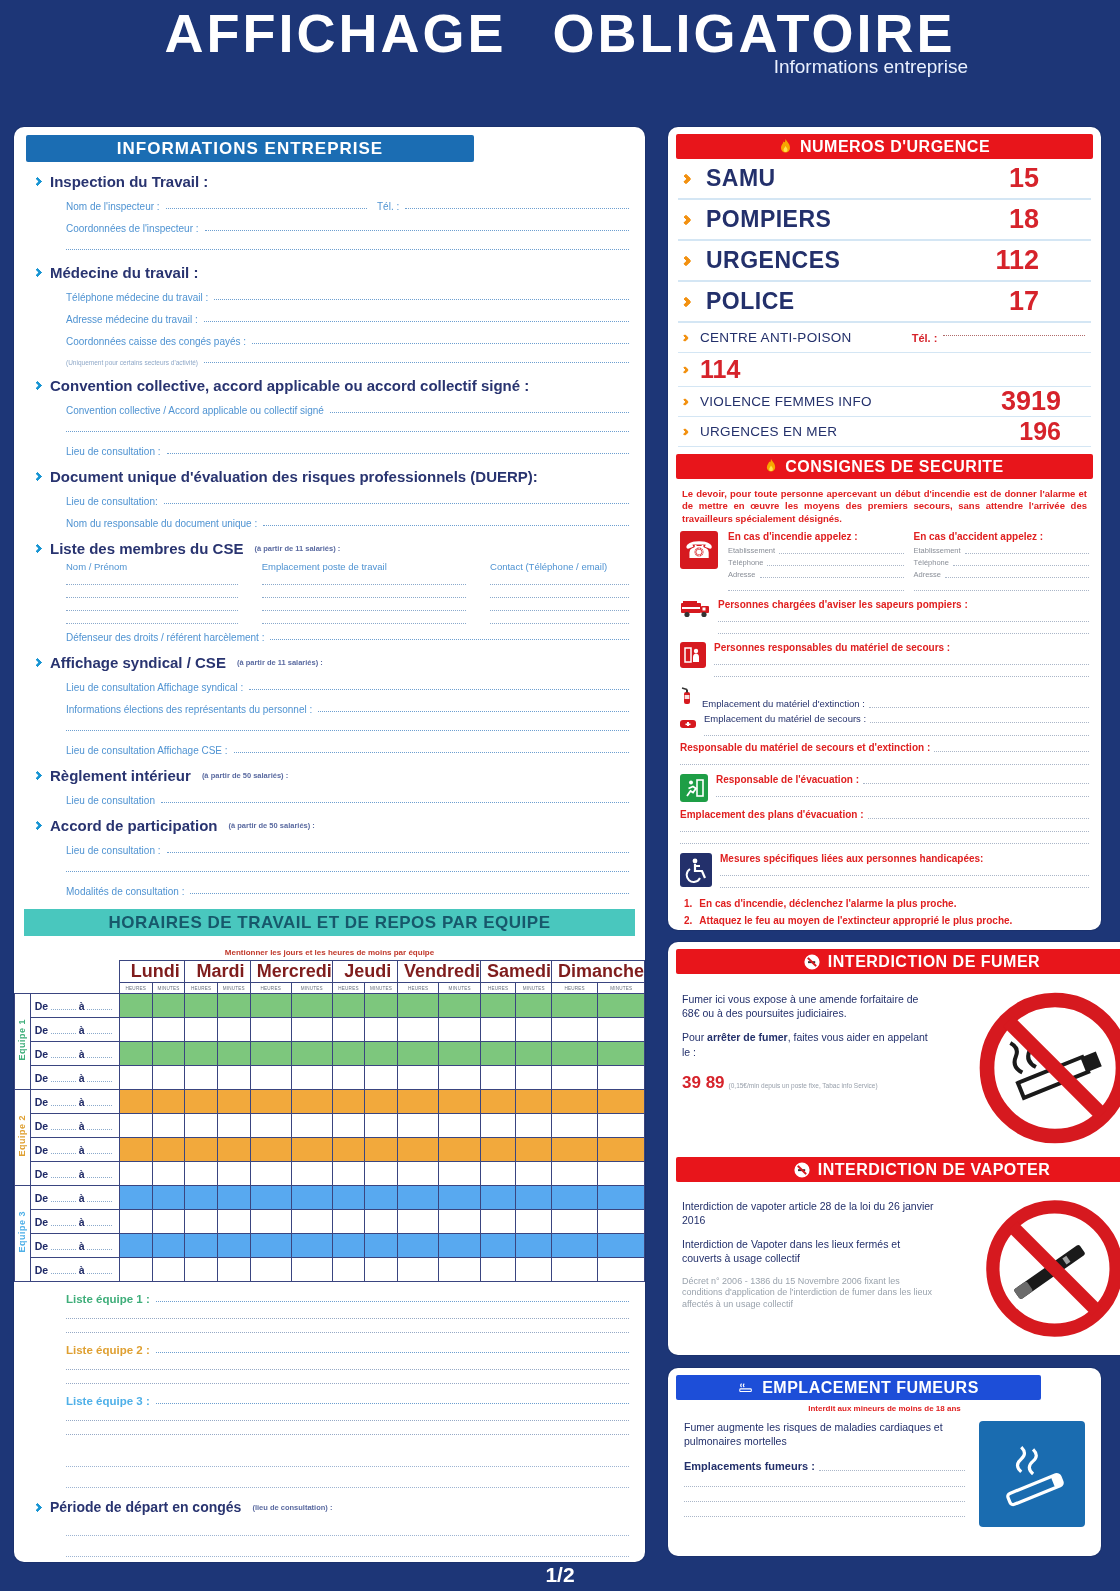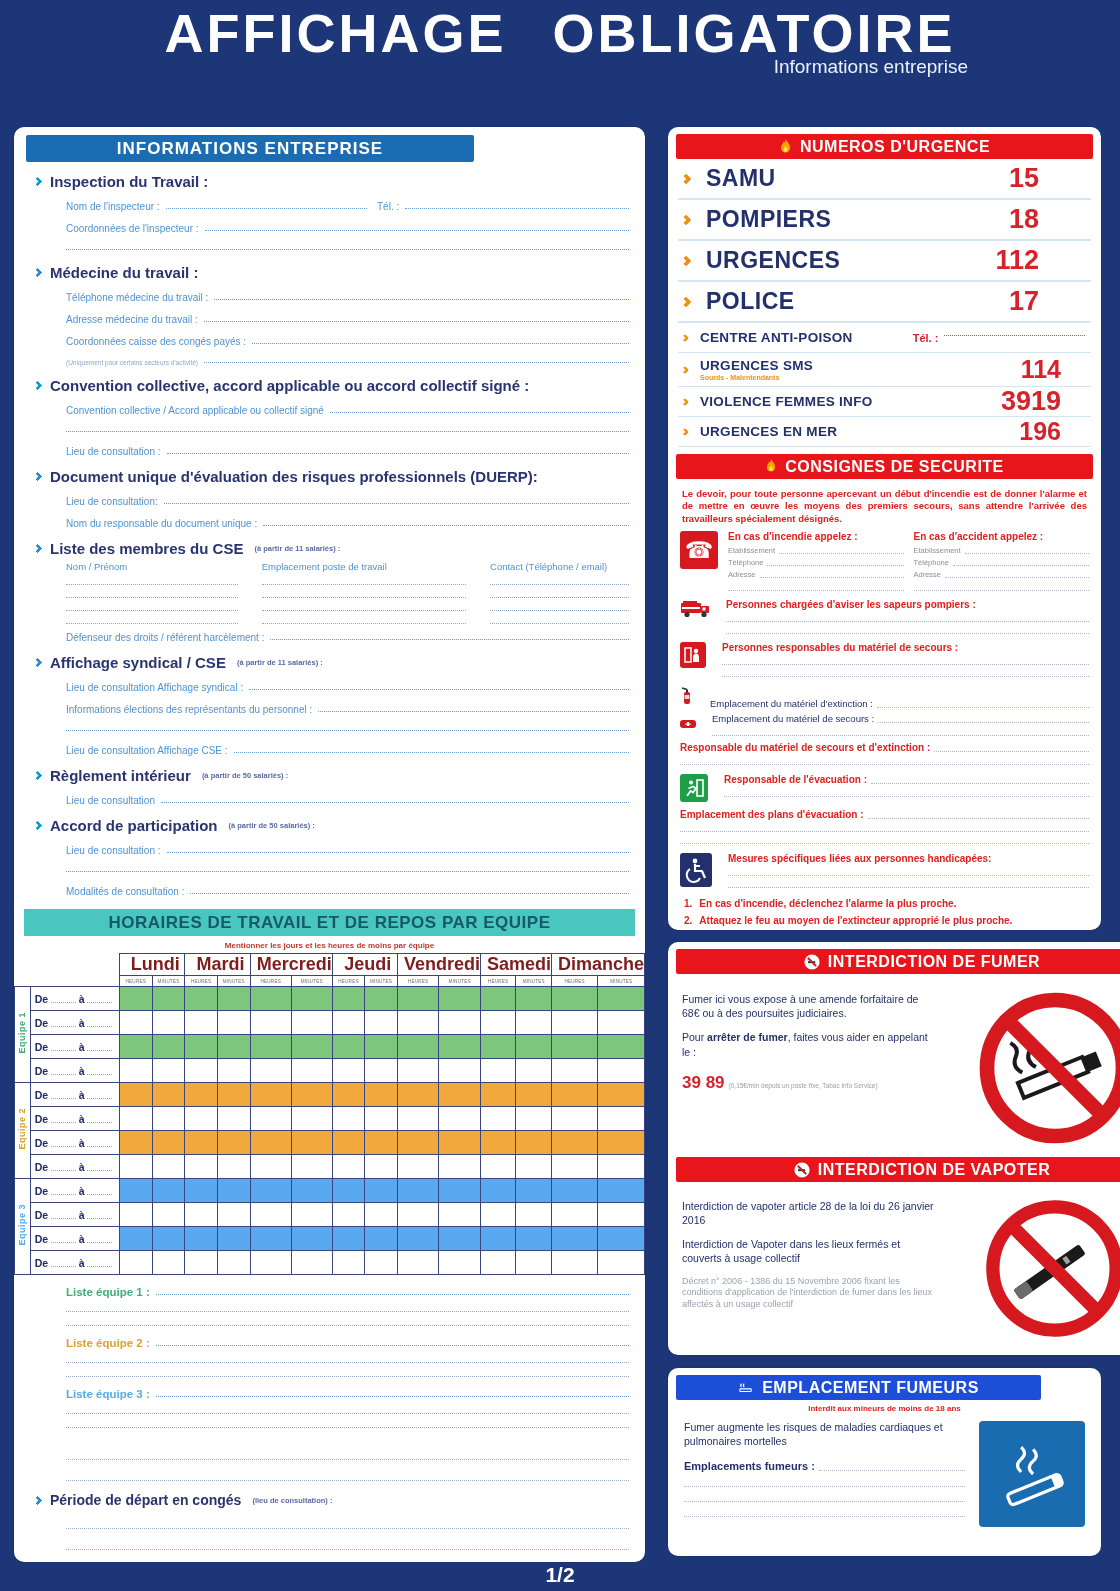--- a/index.html
+++ b/index.html
@@ -34,21 +34,21 @@
   .flabel { color:#4f93d2; font-size:10px; white-space:nowrap; }
   .fnote  { color:#8fa8c8; font-size:6.5px; white-space:nowrap; line-height:1.1; }
   .dots { flex:1; border-bottom:1px dotted #6d9fd0; margin:0 0 3px 6px; }
   .dots.mid { flex:0.9; margin-right:10px; }
   .cse-cols { display:flex; gap:24px; margin:4px 16px 0 52px; }
   .cse-cols span { font-size:9.5px; color:#4f93d2; }
   .cse-row { display:flex; gap:24px; margin:0 16px 0 52px; height:13px; }
   .cse-row i { border-bottom:1px dotted #8aa9cc; }
   .c1 { flex:1.05; } .c2 { flex:1.25; } .c3 { flex:0.85; }
 
-  .teal-bar { margin:12px 10px 5px; height:27px; background:#49c7be; color:#17586b;
+  .teal-bar { margin:12px 10px 12px; height:27px; background:#49c7be; color:#17586b;
     font-size:17px; font-weight:bold; text-align:center; line-height:27px; letter-spacing:.5px; }
   .note-red { text-align:center; color:#c0392b; font-size:8px; font-weight:bold; margin-top:5px; }
 
   #horaires-table { border-collapse:collapse; margin:3px auto 0; }
   #horaires-table th, #horaires-table td { border:1px solid #3a4580; }
   .hcorner { border:none !important; width:16px; }
   .hcorner + .hcorner { width:102px; }
   .hday { font-size:18px; color:#7f1d1d; height:21px; font-weight:bold; width:68px; border-width:1.5px !important;padding-left:6px; }
   .hsub { font-size:4.6px; color:#67707e; height:11px; font-weight:normal; letter-spacing:.2px; }
   .cell { width:34px; height:24px; }
@@ -78,39 +78,39 @@
   .blue-bar { margin:7px 60px 0 8px; height:25px; background:#1d4ed8; color:#fff; font-weight:bold;
     font-size:16px; letter-spacing:.5px; display:flex; align-items:center; justify-content:center; gap:8px; border-radius:2px; }
 
   .urow { display:flex; align-items:center; margin:0 10px; height:41px; border-bottom:2px solid #d4e6f4; }
   .uchev { width:8px; height:8px; border:solid #f29111; border-width:0 4px 4px 0;
     transform:rotate(-45deg); border-radius:2px; margin:0 16px 0 4px; flex:0 0 auto; }
   .uchev.sm { width:6px; height:6px; border-width:0 3px 3px 0; margin-right:12px; }
   .uname { font-size:23px; font-weight:bold; color:#23306b; flex:1; letter-spacing:.5px; }
   .unum  { font-size:27px; font-weight:bold; color:#d6232b; margin-right:52px; }
   .urow.small { height:30px; border-bottom-width:1.5px; }
-  .uname-sm { font-size:13.5px; font-weight:bold; color:#23306b; letter-spacing:.3px; }
+  .uname-sm { font-size:13.5px; font-weight:normal; color:#23306b; letter-spacing:.3px; }
   .tel-red { color:#d6232b; font-weight:bold; font-size:11px; margin-left:60px; }
   .rdots { flex:1; border-bottom:1px dotted #b06a6a; margin:0 6px 4px; }
   .ucol { flex:1; display:flex; flex-direction:column; justify-content:center; }
   .usub { font-size:7px; color:#f29111; font-weight:bold; margin-top:1px; }
   .unum-sm { font-size:25px; font-weight:bold; color:#d6232b; margin-right:30px; }
 
   .intro { margin:9px 14px 2px; color:#e02020; font-weight:bold; font-size:9.5px; line-height:1.3; text-align:justify; }
   .calls { display:flex; margin:6px 12px 0; gap:10px; }
   .call-icon { width:38px; height:38px; background:#d6191f; border-radius:3px; color:#fff;
     font-size:23px; display:flex; align-items:center; justify-content:center; flex:0 0 auto; }
   .call-col { flex:1; }
   .call-title { color:#e02020; font-weight:bold; font-size:10px; margin-bottom:1px; }
   .cfield { display:flex; align-items:flex-end; height:12px; }
   .cflabel { font-size:7.5px; color:#8a8f98; white-space:nowrap; }
   .cdots { flex:1; border-bottom:1px dotted #aab6c8; margin:0 0 1px 4px; }
   .cline { height:12px; border-bottom:1px dotted #aab6c8; }
 
-  .c-section { margin:8px 12px 0; display:flex; gap:16px; }
+  .c-section { margin:8px 12px 0; display:flex; gap:8px; }
   .c-icon { flex:0 0 auto; }
   .c-body { flex:1; }
   .c-title-red { color:#e02020; font-weight:bold; font-size:10px; }
   .c-inline { display:flex; align-items:flex-end; }
   .c-navy { color:#23306b; font-size:9.5px; white-space:nowrap; }
   .iconbox { border-radius:3px; display:flex; align-items:center; justify-content:center; }
 
   .rules { margin:10px 14px 0 16px; }
   .rule { display:flex; gap:7px; color:#e02020; font-weight:bold; font-size:10px; margin-top:6px; }
 
@@ -709,24 +709,20 @@
     </div>
 
   <div class="urow small">
     <span class="uchev sm"></span>
     <span class="uname-sm">CENTRE ANTI-POISON</span>
     <span class="tel-red">Tél. :</span>
     <span class="rdots"></span>
   </div>
   <div class="urow small" style="height:34px">
     <span class="uchev sm"></span>
-    <span class="ucol">
-        <span class="uname-sm">URGENCES SMS</span>
-        <span class="usub">Sourds - Malentendants</span>
-      </span>
     <span class="unum-sm">114</span>
   </div>
   <div class="urow small">
     <span class="uchev sm"></span>
     <span class="uname-sm" style="flex:1">VIOLENCE FEMMES INFO</span>
     <span class="unum-sm" style="font-size:27px">3919</span>
   </div>
   <div class="urow small">
     <span class="uchev sm"></span>
     <span class="uname-sm" style="flex:1">URGENCES EN MER</span>

